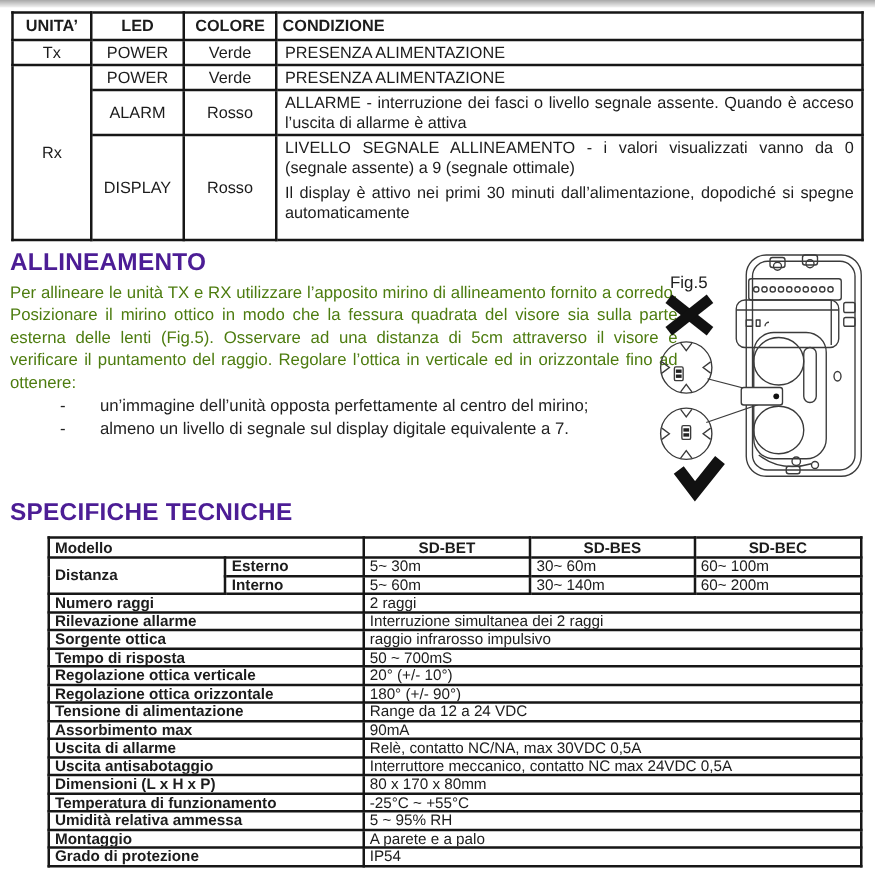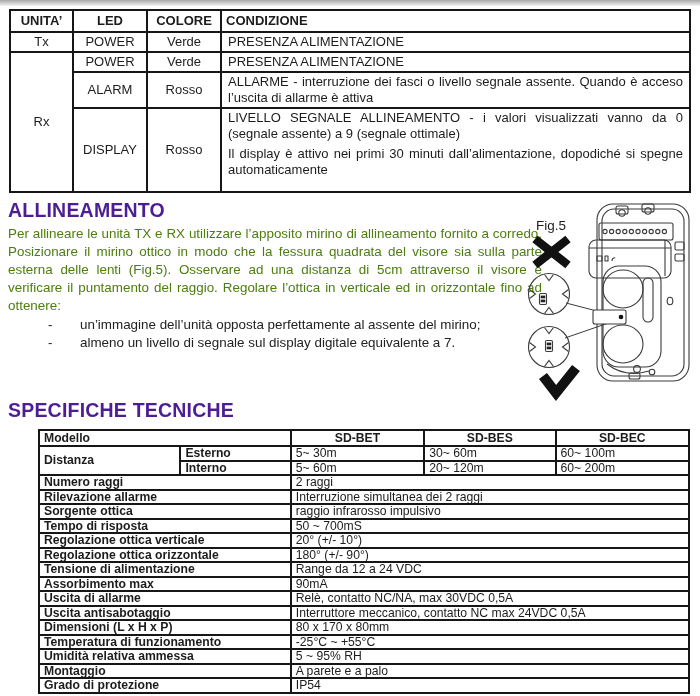--- a/index.html
+++ b/index.html
@@ -102,21 +102,21 @@
     </tr>
   </tbody>
     </table>
 
   <div class="align-block">
     <h2 class="sec-title">ALLINEAMENTO</h2>
     <p class="body-p">Per allineare le unità TX e RX utilizzare l’apposito mirino di allineamento fornito a corredo. Posizionare il mirino ottico in modo che la fessura quadrata del visore sia sulla parte esterna delle lenti (Fig.5). Osservare ad una distanza di 5cm attraverso il visore e verificare il puntamento del raggio. Regolare l’ottica in verticale ed in orizzontale fino ad ottenere:</p>
     <div class="bullets">
       <div class="bullet-row">
         <span class="bullet-dash">-</span>
-        <span>un’immagine dell’unità opposta perfettamente al assente del mirino;</span>
+        <span>un’immagine dell’unità opposta perfettamente al centro del mirino;</span>
       </div>
       <div class="bullet-row">
         <span class="bullet-dash">-</span>
         <span>almeno un livello di segnale sul display digitale equivalente a 7.</span>
       </div>
     </div>
   </div>
 
   <div class="figure-wrap">
     <svg width="180" height="214" viewBox="0 0 180 214">
@@ -211,21 +211,21 @@
     <tr>
       <td class="lbl" rowspan="2">Distanza</td>
       <td class="lbl">Esterno</td>
       <td>5~ 30m</td>
       <td>30~ 60m</td>
       <td>60~ 100m</td>
     </tr>
     <tr>
       <td class="lbl">Interno</td>
       <td>5~ 60m</td>
-      <td>20~ 120m</td>
+      <td>30~ 140m</td>
       <td>60~ 200m</td>
     </tr>
     <tr>
       <td class="lbl" colspan="2">Numero raggi</td>
       <td colspan="3">2 raggi</td>
     </tr>
     <tr>
       <td class="lbl" colspan="2">Rilevazione allarme</td>
       <td colspan="3">Interruzione simultanea dei 2 raggi</td>
     </tr>

